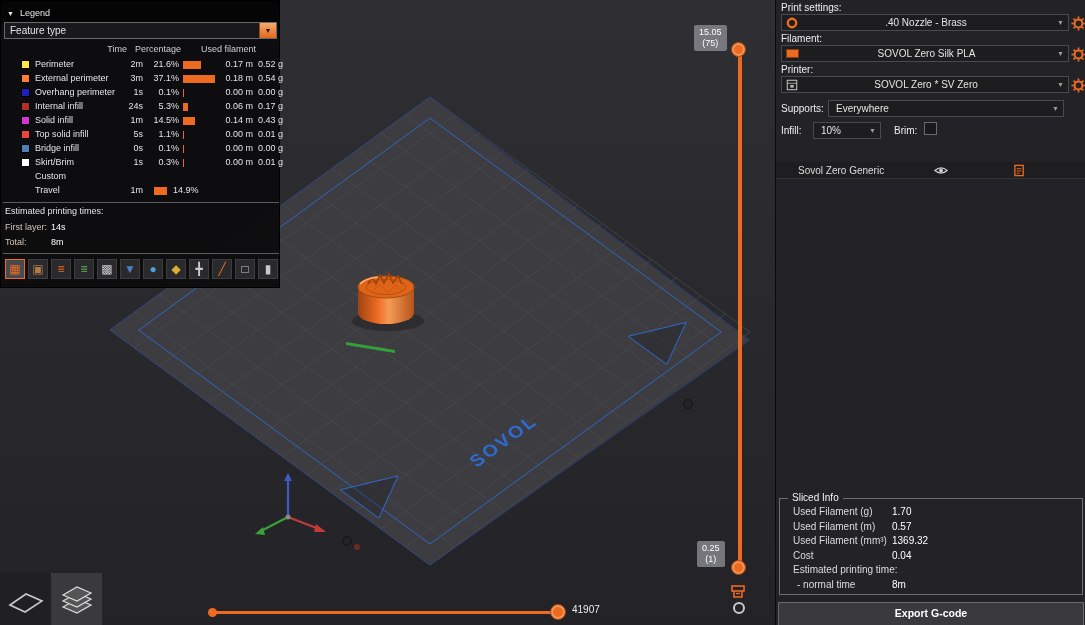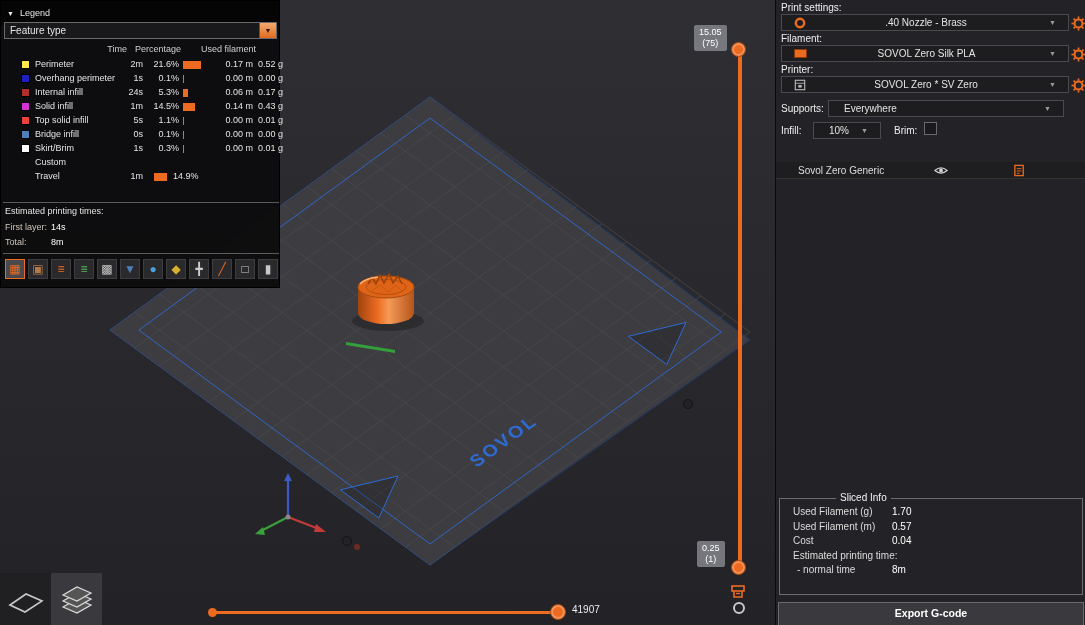--- a/index.html
+++ b/index.html
@@ -59,37 +59,37 @@
   
   #thumbs { position:absolute; left:0; top:573px; display:flex; }
   .thumb { width:51px; height:52px; display:flex; align-items:center; justify-content:center; cursor:pointer; }
   #thumb-editor { background:#202023; }
   #thumb-preview { background:#3a3a3e; }
   
   #right-panel { position:absolute; left:775px; top:0; width:310px; height:625px;
     background:#232327; border-left:1px solid #0a0a0a; }
   .rp-label { position:absolute; left:5px; color:#efefef; }
   .combo { position:absolute; display:flex; align-items:center; height:17px;
-    background:#1d1d20; border:1px solid #4a4a4e; padding:0 12px; color:#e4e4e4; cursor:pointer; }
+    background:#1d1d20; border:1px solid #4a4a4e; padding:0 4px; color:#e4e4e4; cursor:pointer; }
   .combo .ctext { flex:1; text-align:center; white-space:nowrap; overflow:hidden; }
   .combo .ltext { flex:1; text-align:left; padding-left:3px; white-space:nowrap; }
   .combo .chev { color:#9a9a9a; font-size:7px; margin-left:3px; }
   .gear-btn { position:absolute; left:295px; width:15px; height:15px; cursor:pointer; }
   .fil-swatch { width:13px; height:9px; background:#ED6B21; border:1px solid #8a3c08; }
   #obj-header { position:absolute; left:0; top:146px; width:310px; height:16px; background:#060607; }
   #obj-header .name-cell { position:absolute; left:0; top:0; width:155px; height:16px;
     background:#2b2b2f; border:1px solid #454549; padding:2px 0 0 12px; }
   #obj-header .editing-cell { position:absolute; left:180px; top:2px; width:130px; text-align:center; color:#fff; }
   #obj-row { position:absolute; left:0; top:162px; width:310px; height:17px; background:#1e1e21;
     border-bottom:1px solid #333; cursor:pointer; }
   #obj-row .obj-name { position:absolute; left:22px; top:3px; }
   #obj-row .eye { position:absolute; left:158px; top:3px; cursor:pointer; }
   #obj-row .edit { position:absolute; left:237px; top:2px; cursor:pointer; }
   #sliced-box { position:absolute; left:3px; top:498px; width:304px; height:97px; border:1px solid #6e6e72; }
-  #sliced-title { position:absolute; left:8px; top:-7px; background:#232327; padding:0 4px; color:#f2f2f2;margin-left:48px; }
+  #sliced-title { position:absolute; left:8px; top:-7px; background:#232327; padding:0 4px; color:#f2f2f2; }
   #sliced-rows { position:absolute; left:0; top:7px; width:100%; }
   .si-row { position:relative; height:14.5px; }
   .si-label { position:absolute; left:6px; color:#dcdcdc; white-space:nowrap;margin-left:7px; }
   .si-row.indent .si-label { left:10px; }
   .si-value { position:absolute; left:112px; color:#fff; }
   #export-btn { position:absolute; left:2px; top:602px; width:306px; height:36px;
     background:#3a3a3e; border:1px solid #6a6a6e; color:#fff; font-weight:bold;
     font-size:10.5px; text-align:center; padding-top:4px; cursor:pointer; }
   .chkbox { position:absolute; width:13px; height:13px; background:#1a1a1d; border:1px solid #6a6a6e; cursor:pointer; }
 </style>
@@ -195,20 +195,29 @@
         <div class="lg-row">
           <span class="lg-swatch" style="background: rgb(255, 230, 77);"></span>
           <span class="lg-name">Perimeter</span>
           <span class="lg-time">2m</span>
           <span class="lg-pct">21.6%</span>
           <span class="lg-bar" style="left: 166px; width: 18px;"></span>
           <span class="lg-len">0.17 m</span>
           <span class="lg-wt">0.52 g</span>
         </div>
         <div class="lg-row">
+          <span class="lg-swatch" style="background: rgb(255, 125, 56);"></span>
+          <span class="lg-name">External perimeter</span>
+          <span class="lg-time">3m</span>
+          <span class="lg-pct">37.1%</span>
+          <span class="lg-bar" style="left: 166px; width: 32px;"></span>
+          <span class="lg-len">0.18 m</span>
+          <span class="lg-wt">0.54 g</span>
+        </div>
+        <div class="lg-row">
           <span class="lg-swatch" style="background: rgb(31, 31, 191);"></span>
           <span class="lg-name">Overhang perimeter</span>
           <span class="lg-time">1s</span>
           <span class="lg-pct">0.1%</span>
           <span class="lg-bar" style="left: 166px; width: 1px;"></span>
           <span class="lg-len">0.00 m</span>
           <span class="lg-wt">0.00 g</span>
         </div>
         <div class="lg-row">
           <span class="lg-swatch" style="background: rgb(176, 48, 41);"></span>
@@ -444,20 +453,24 @@
       <div id="sliced-rows">
           <div class="si-row">
             <span class="si-label">Used Filament (g)</span>
             <span class="si-value">1.70</span>
           </div>
           <div class="si-row">
             <span class="si-label">Used Filament (m)</span>
             <span class="si-value">0.57</span>
           </div>
           <div class="si-row">
+            <span class="si-label">Used Filament (mm³)</span>
+            <span class="si-value">1369.32</span>
+          </div>
+          <div class="si-row">
             <span class="si-label">Cost</span>
             <span class="si-value">0.04</span>
           </div>
           <div class="si-row">
             <span class="si-label">Estimated printing time:</span>
             <span class="si-value"></span>
           </div>
           <div class="si-row indent">
             <span class="si-label">- normal time</span>
             <span class="si-value">8m</span>

